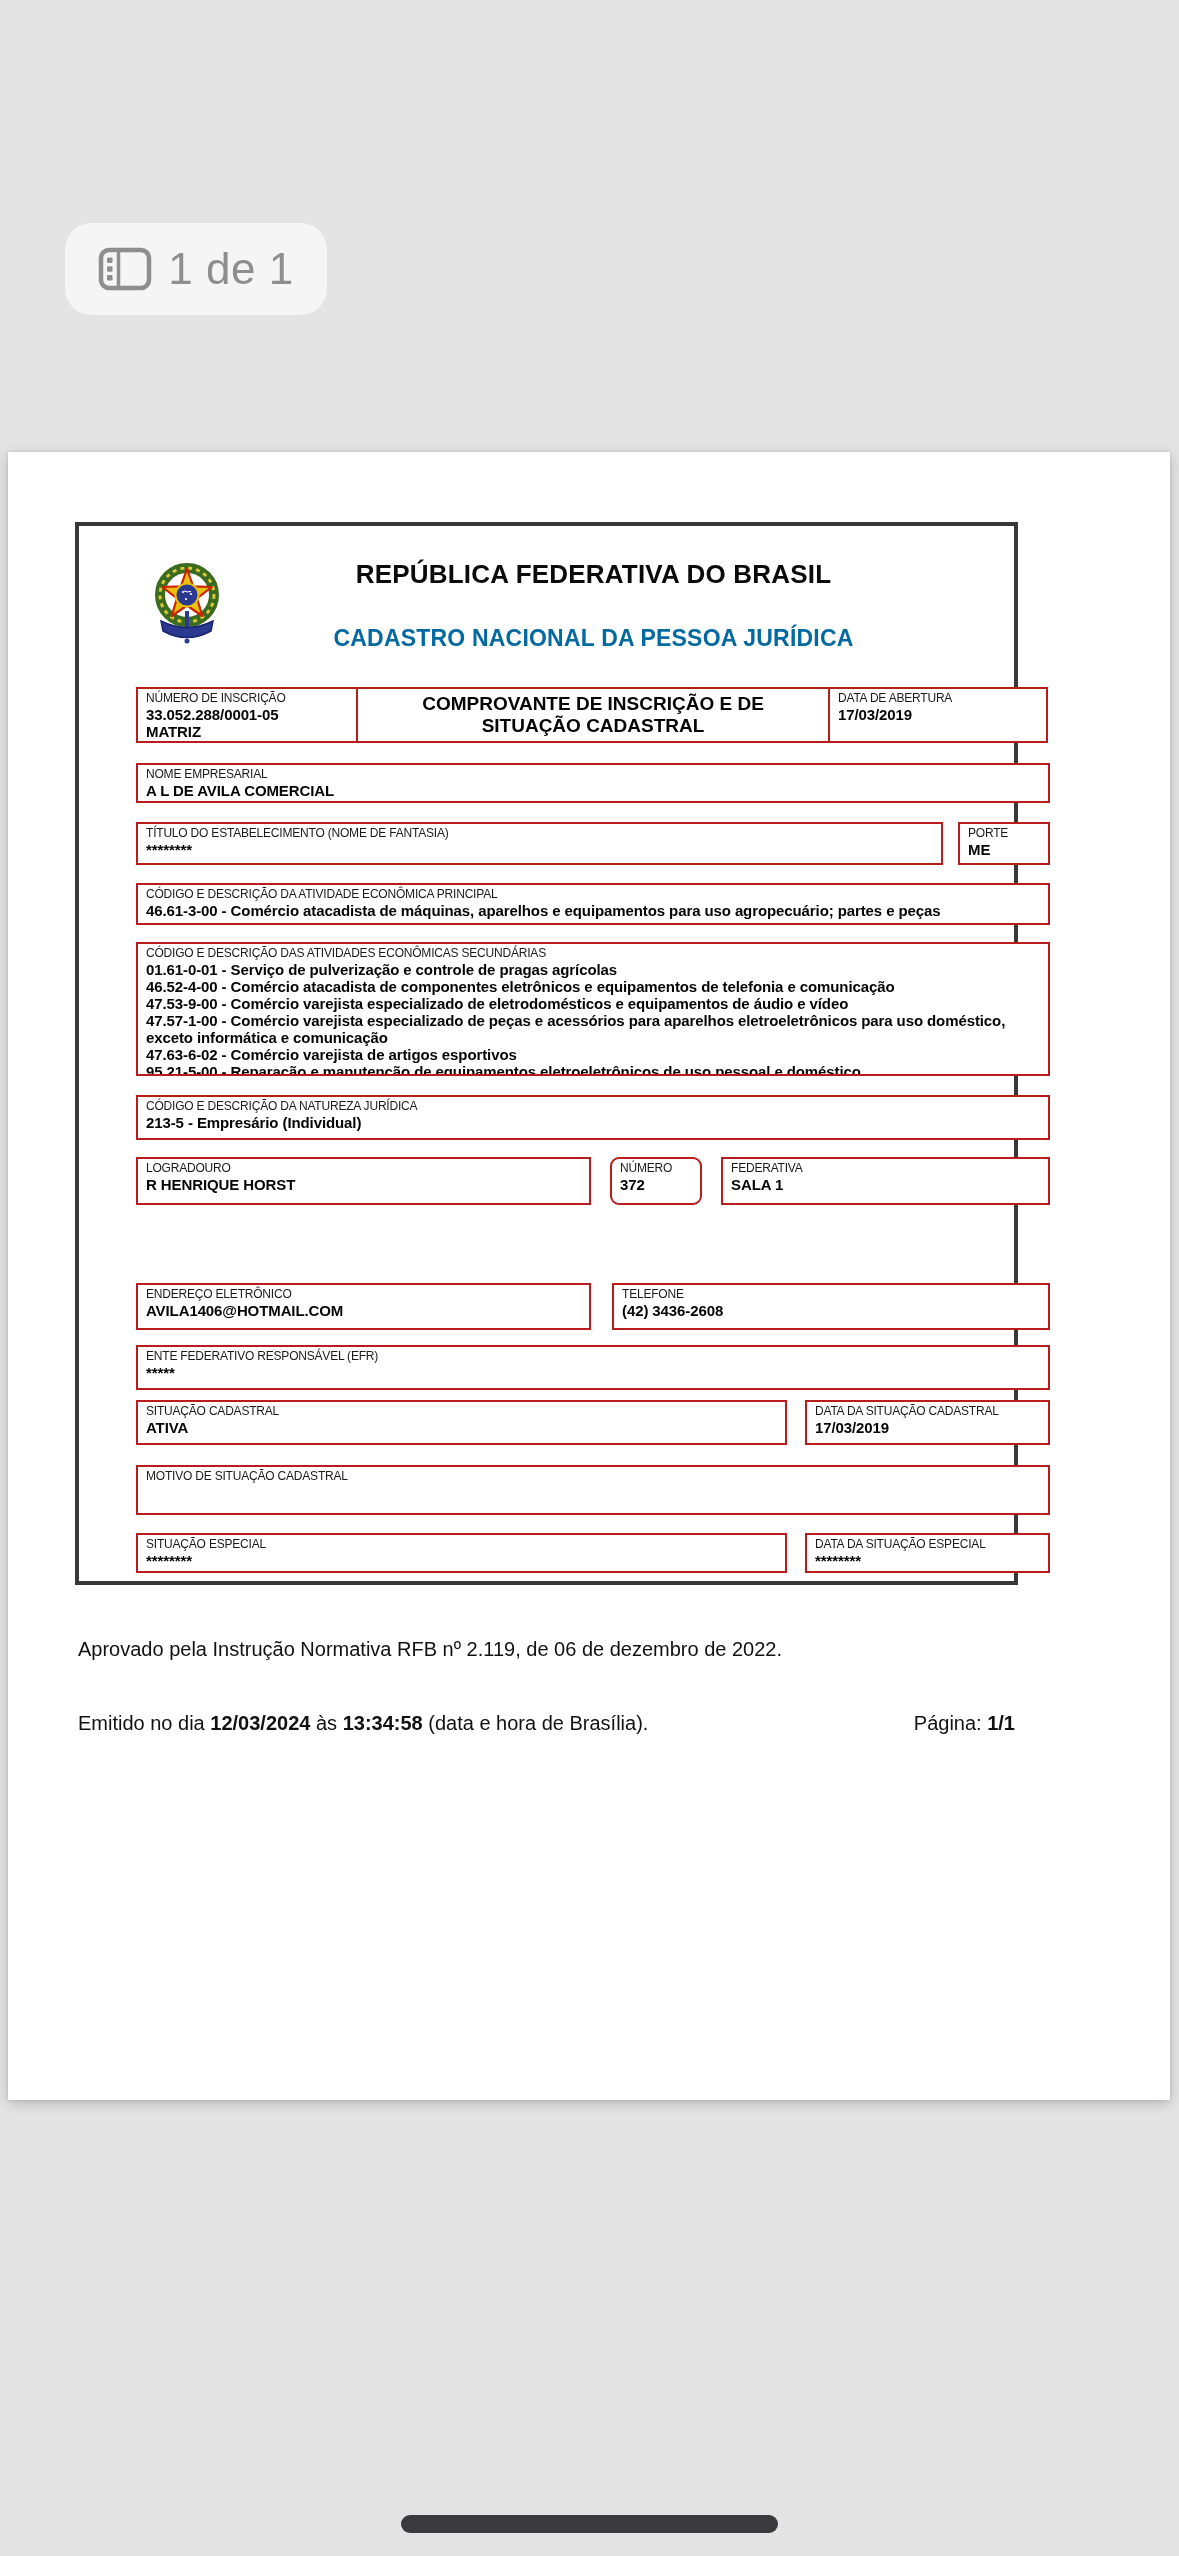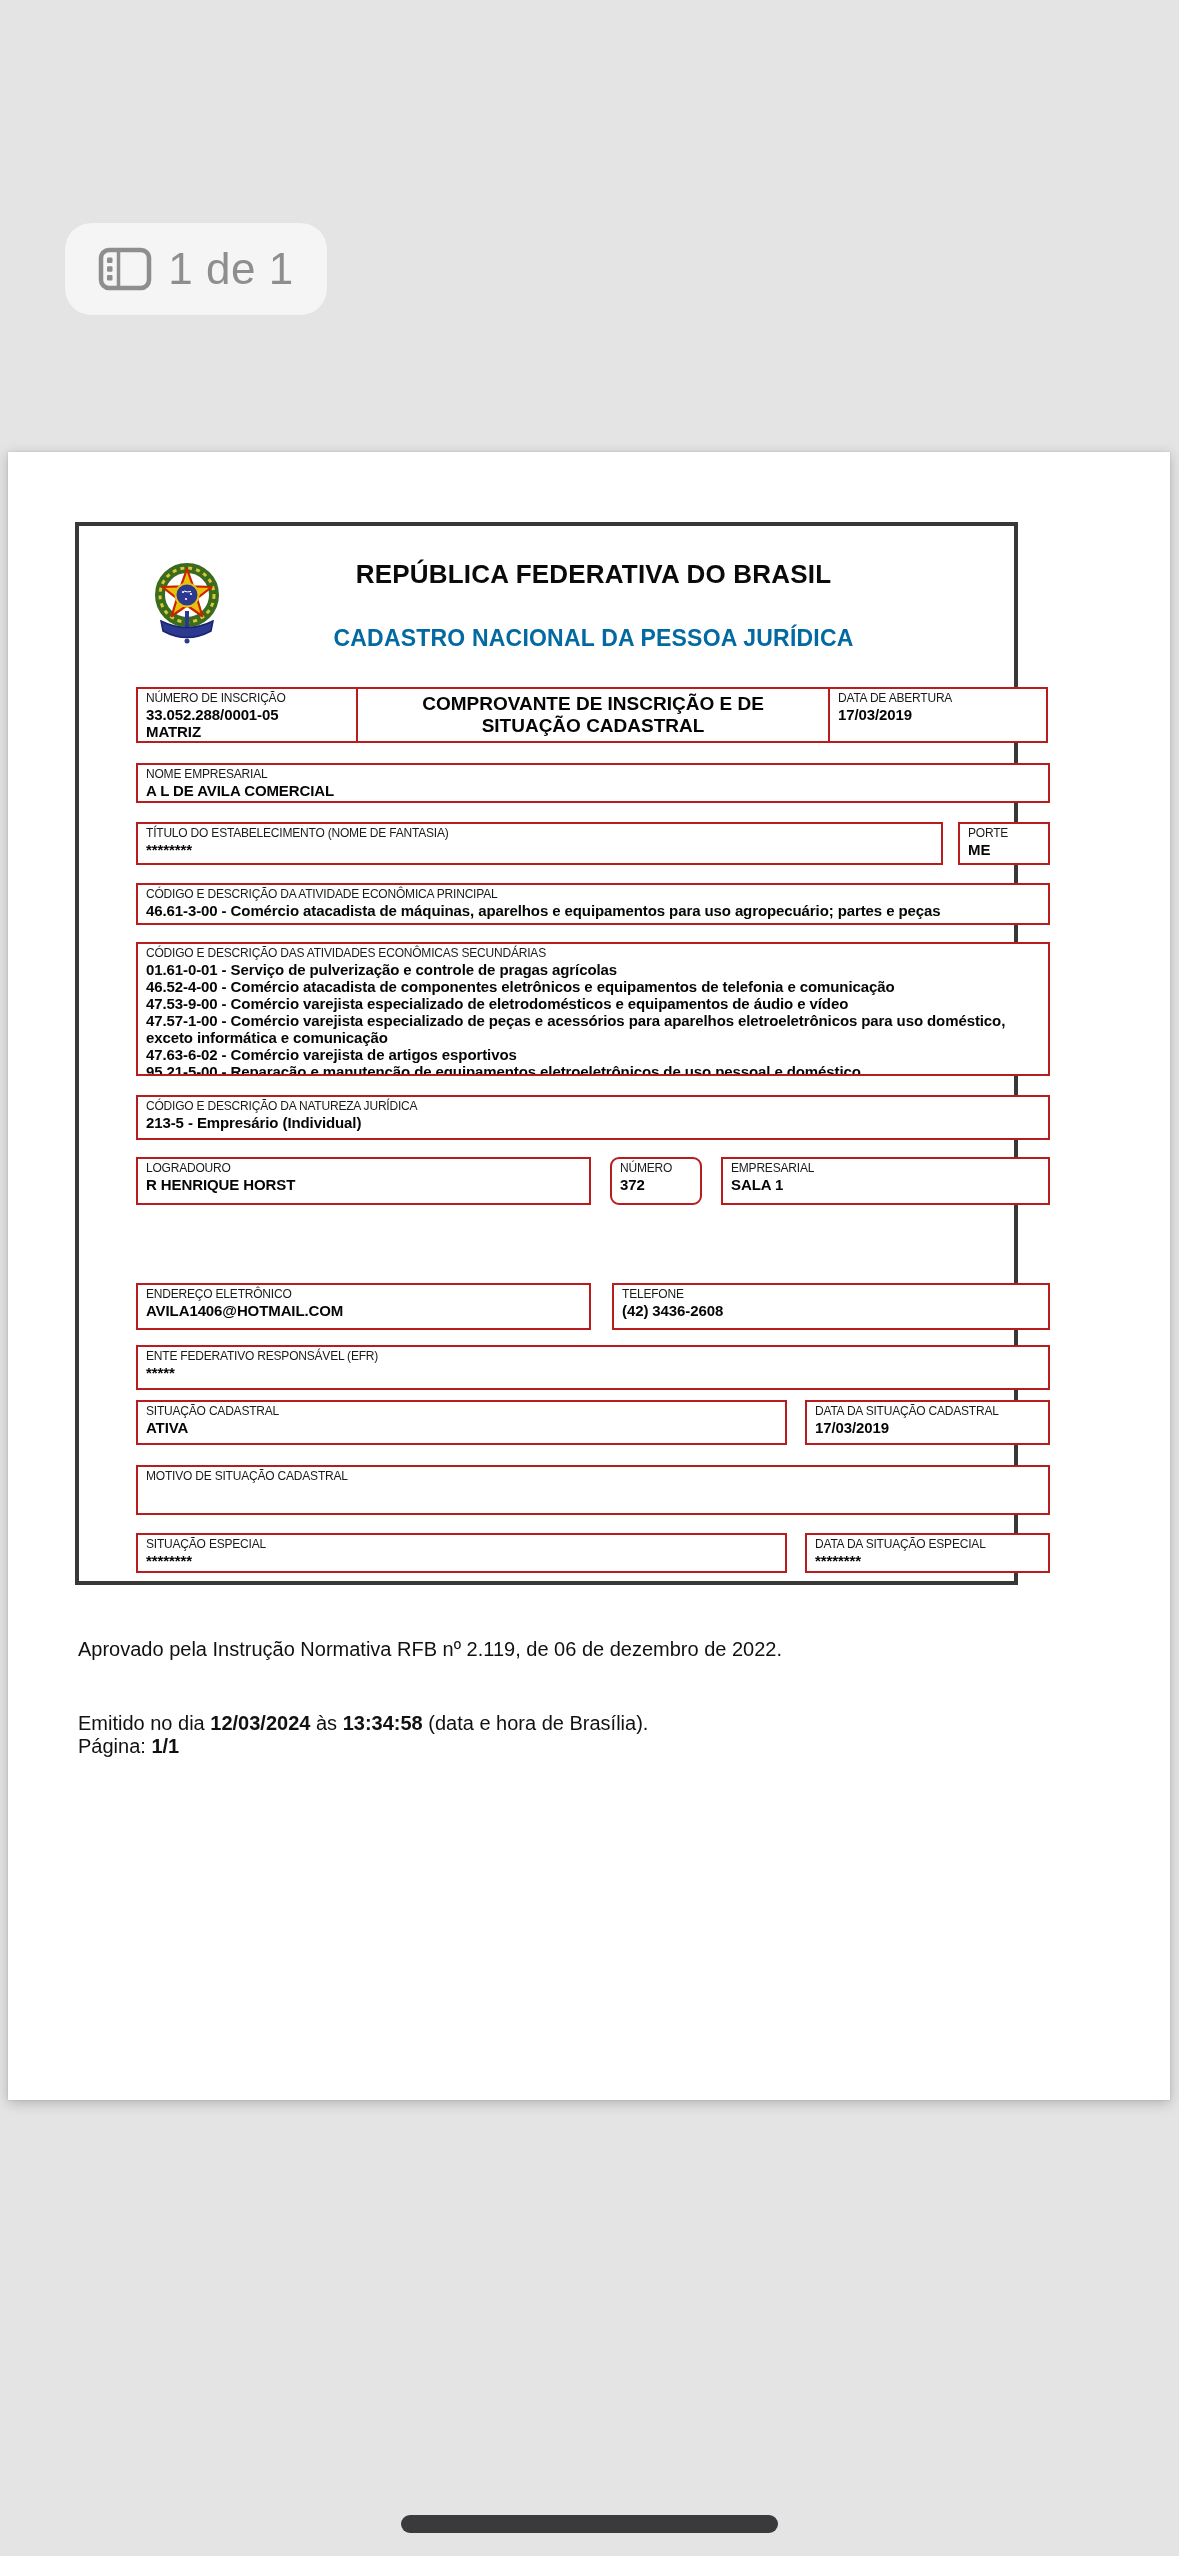--- a/index.html
+++ b/index.html
@@ -144,21 +144,21 @@
     <div class="abs frow" style="left:10px;top:631px;width:914px;height:48px;gap:19px;">
       <div class="fbox" style="width:455px;height:48px;">
         <div class="flabel">LOGRADOURO</div>
         <div class="fvalue">R HENRIQUE HORST</div>
       </div>
       <div class="fbox" style="width:92px;height:48px;border-radius:9px;">
         <div class="flabel">NÚMERO</div>
         <div class="fvalue">372</div>
       </div>
       <div class="fbox" style="width:329px;height:48px;">
-        <div class="flabel">EMPRESARIAL</div>
+        <div class="flabel">FEDERATIVA</div>
         <div class="fvalue">SALA 1</div>
       </div>
     </div>
 
 
     <div class="abs frow" style="left:10px;top:757px;width:914px;height:47px;gap:21px;">
       <div class="fbox" style="width:455px;height:47px;">
         <div class="flabel">ENDEREÇO ELETRÔNICO</div>
         <div class="fvalue">AVILA1406@HOTMAIL.COM</div>
       </div>
@@ -195,21 +195,21 @@
         <div class="fvalue">********</div>
       </div>
       <div class="fbox" style="width:245px;height:40px;">
         <div class="flabel">DATA DA SITUAÇÃO ESPECIAL</div>
         <div class="fvalue">********</div>
       </div>
     </div>
   </div>
 
   <div class="foot" style="top:1186px;">Aprovado pela Instrução Normativa RFB nº 2.119, de 06 de dezembro de 2022.</div>
-  <div class="foot foot-row" style="top:1260px;flex-direction:column;">
+  <div class="foot foot-row" style="top:1260px;">
     <span>
       <span>Emitido no dia </span><b>12/03/2024</b><span> às </span><b>13:34:58</b><span> (data e hora de Brasília).</span>
     </span>
     <span>
       <span>Página: </span><b>1/1</b>
     </span>
   </div>
 </div>
 
 <div class="home-bar"></div>

